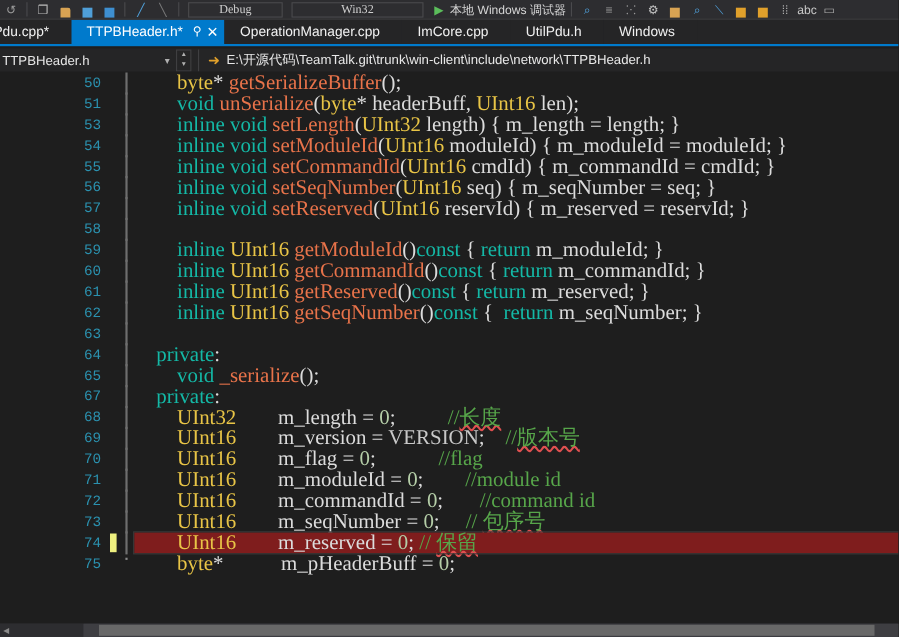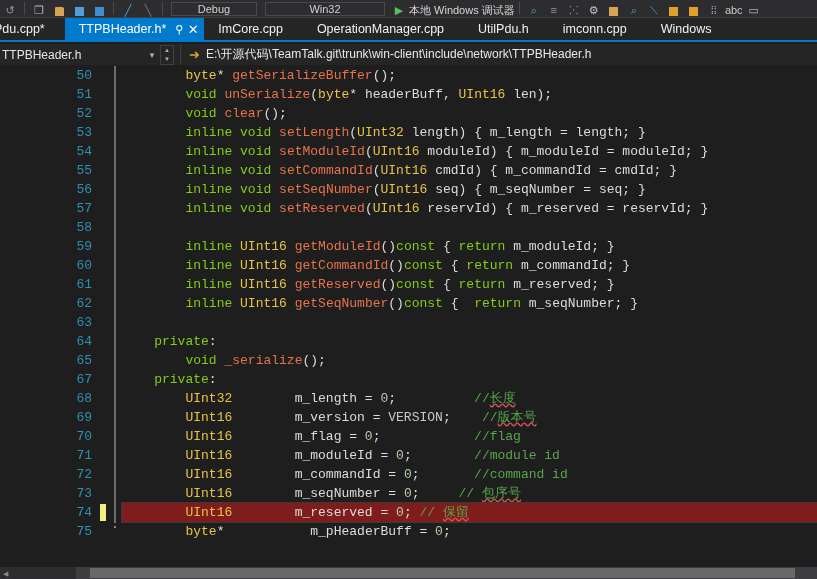--- a/index.html
+++ b/index.html
@@ -41,20 +41,21 @@
     height: 14px; min-width: 86px;
     background: #2d2d30;
     border: 1px solid #4a4a4d;
     color: #d0d0d0;
     font-size: 11px;
     display: flex; align-items: flex-end; justify-content: center;
     margin: 0 4px 1px 4px;
     box-sizing: border-box;
     overflow: hidden;
     line-height: 11px;
+    font-family: Liberation Serif, serif;
   }
   .tb-combo-wide { min-width: 120px; text-align: right; }
   .tb-text {
     color: #d6d6d6; font-size: 11px;
     line-height: 11px;
     margin-bottom: 1px;
     white-space: nowrap;
   }
   .sq { width: 9px; height: 9px; display: block; }
   .sq.orange { background: #d8a353; }
@@ -211,28 +212,28 @@
   .linetext-wrap {
     flex: 1;
     height: 19px;
     display: flex;
     align-items: center;
     padding-left: 1px;
     box-sizing: border-box;
     min-width: 0;
   }
   .linetext {
-    font-family: Liberation Mono, monospace;
-    font-size: 13px;
+    font-family: Liberation Serif, serif;
+    font-size: 19px;
     line-height: 19px;
     white-space: pre;
     color: #dcdcdc;
   }
   
-  .t-kw      { color: #84cc16; }  
+  .t-kw      { color: #14b8a6; }  
   .t-type    { color: #e8c446; }  
   .t-fn      { color: #e8734a; }  
   .t-id      { color: #dcdcdc; }  
   .t-punc    { color: #dcdcdc; }
   .t-cmt     { color: #57a64a; }  
   .t-num     { color: #b5cea8; }
   .t-macro   { color: #c8c8c8; }
   .t-plain   { color: #d4d4d4; }
   .squiggle {
     text-decoration: underline wavy #e05050;
@@ -340,30 +341,27 @@
   <div class="tabbar">
     <div class="tab first">
       <span class="tabname">Pdu.cpp*</span>
     </div>
     <div class="tab active">
       <span class="tabname">TTPBHeader.h*</span>
       <span class="tab-btn">⚲</span>
       <span class="tab-btn close">✕</span>
     </div>
     <div class="tab">
+      <span class="tabname">OperationManager.cpp</span>
+    </div>
+    <div class="tab">
       <span class="tabname">ImCore.cpp</span>
-    </div>
-    <div class="tab">
-      <span class="tabname">OperationManager.cpp</span>
     </div>
     <div class="tab">
       <span class="tabname">UtilPdu.h</span>
-    </div>
-    <div class="tab">
-      <span class="tabname">imconn.cpp</span>
     </div>
     <div class="tab">
       <span class="tabname">Windows</span>
     </div>
   </div>
 
   <div class="navbar">
     <div class="nav-select">
       <span class="label">TTPBHeader.h</span>
       <span class="nav-caret">▾</span>
@@ -389,28 +387,20 @@
       </div>
       <div class="code-row">
         <div class="gutter-num">51</div>
         <div class="gutter-change"></div>
         <div class="gutter-rail bar"></div>
         <div class="linetext-wrap">
           <span class="linetext"><span class="t-plain">        </span><span class="t-kw">void</span><span class="t-plain"> </span><span class="t-fn">unSerialize</span><span class="t-punc">(</span><span class="t-type">byte</span><span class="t-id">* headerBuff, </span><span class="t-type">UInt16</span><span class="t-id"> len);</span></span>
         </div>
       </div>
       <div class="code-row">
-        <div class="gutter-num">52</div>
-        <div class="gutter-change"></div>
-        <div class="gutter-rail bar"></div>
-        <div class="linetext-wrap">
-          <span class="linetext"><span class="t-plain">        </span><span class="t-kw">void</span><span class="t-plain"> </span><span class="t-fn">clear</span><span class="t-punc">();</span></span>
-        </div>
-      </div>
-      <div class="code-row">
         <div class="gutter-num">53</div>
         <div class="gutter-change"></div>
         <div class="gutter-rail bar"></div>
         <div class="linetext-wrap">
           <span class="linetext"><span class="t-plain">        </span><span class="t-kw">inline</span><span class="t-plain"> </span><span class="t-kw">void</span><span class="t-plain"> </span><span class="t-fn">setLength</span><span class="t-punc">(</span><span class="t-type">UInt32</span><span class="t-id"> length) { m_length = length; }</span></span>
         </div>
       </div>
       <div class="code-row">
         <div class="gutter-num">54</div>
         <div class="gutter-change"></div>

